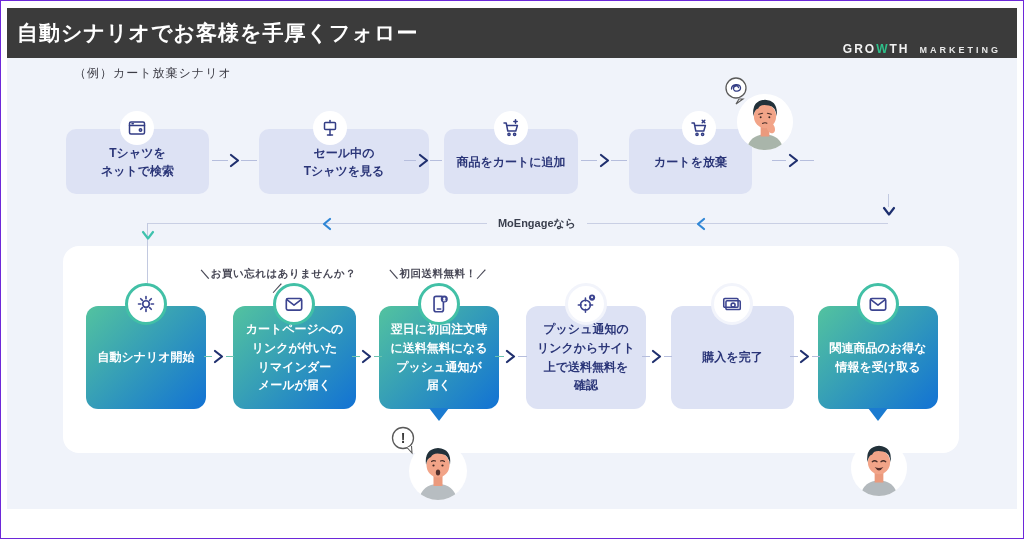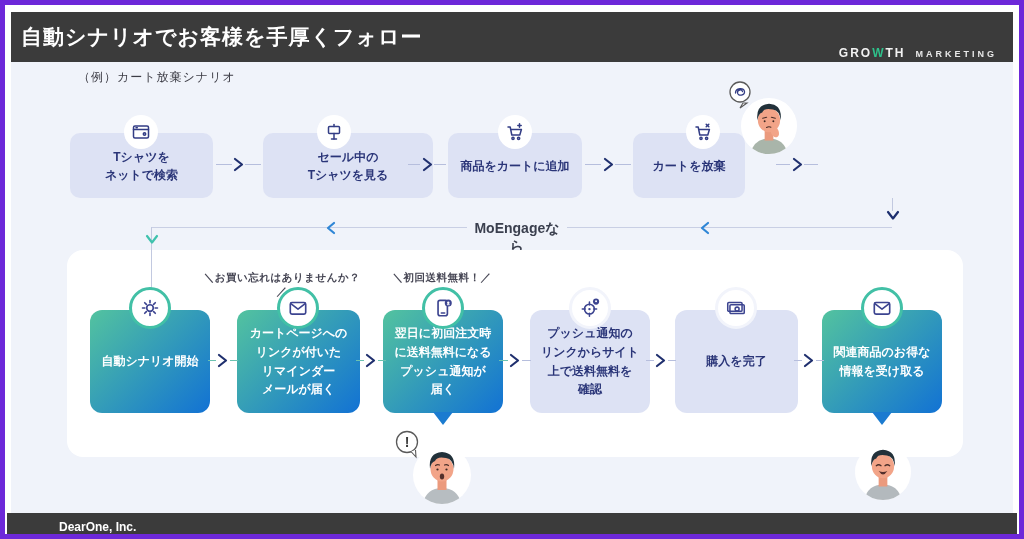--- a/index.html
+++ b/index.html
@@ -1,17 +1,17 @@
 <!DOCTYPE html>
 <html><head>
 <meta charset="utf-8">
 <style>
   * { margin:0; padding:0; box-sizing:border-box; }
   body { background:#ffffff; font-family:"Liberation Sans","DejaVu Sans",sans-serif; }
-  .slide { position:relative; width:1024px; height:539px; background:#ffffff; border:5px solid #6d28d9; overflow:hidden; }
+  .slide { position:relative; width:1024px; height:539px; background:#ffffff; border:1px solid #6d28d9; overflow:hidden; }
 
   
   .header { position:absolute; left:6px; right:6px; top:7px; height:50px; background:#3b3b3b;
             display:flex; align-items:center; justify-content:space-between; padding:0 16px 0 10px; }
   .header-title { color:#ffffff; font-size:21px; font-weight:bold; letter-spacing:1px; }
   .logo { display:flex; align-items:baseline; gap:2px; }
   .logo-main { color:#f2f2f2; font-size:12px; font-weight:bold; letter-spacing:2px;margin-top:31px; }
   .logo-w { color:#2ec08a; }
   .logo-sub { color:#e8e8e8; font-size:9px; font-weight:bold; letter-spacing:3px; margin-left:8px; }
 
@@ -45,22 +45,22 @@
   .bicon { position:absolute; top:282px; width:42px; height:42px; border-radius:50%; background:#ffffff;
            display:flex; align-items:center; justify-content:center; }
   .ring-teal { border:3px solid #42c0a6; }
   .ring-light { border:3px solid #f2f4fb; }
 
   .callout { position:absolute; top:266px; font-size:10.5px; font-weight:bold; color:#474755; text-align:center; letter-spacing:0.5px; }
 
   .arrow, .chev, .lineH, .lineV, .mo-label, .avatar, .bubble { position:absolute; }
   .lineH { height:1px; background:#c9cfe4; }
   .lineV { width:1px; background:#c2c9e0; }
-  .mo-label { top:215px; left:462px; width:100px; text-align:center; background:#f0f3fa;
-              font-size:14px; font-weight:bold; color:#3a3f4e; padding:0 4px; }
+  .mo-label { top:215px; left:486px; width:100px; text-align:center; background:#f0f3fa;
+              font-size:11px; font-weight:bold; color:#3a3f4e; padding:0 4px; }
 
   
   .footer { position:absolute; left:2px; right:2px; top:508px; height:28px; background:#3b3b3b;
             display:flex; align-items:center; }
   .footer-text { color:#ffffff; font-size:12px; font-weight:bold; margin-left:52px; }
 
   svg { display:block; }
 </style>
 </head>
 <body>
@@ -77,21 +77,21 @@
 
   <div class="content"></div>
 
   <div class="subtitle">（例）カート放棄シナリオ</div>
 
   <div class="tbox pre" style="left:65px;width:143px;">Tシャツを
 ネットで検索</div>
   <div class="tbox pre" style="left:258px;width:170px;">セール中の
 Tシャツを見る</div>
   <div class="tbox pre" style="left:443px;width:134px;">商品をカートに追加</div>
-  <div class="tbox pre" style="left:628px;width:112px;">カートを放棄</div>
+  <div class="tbox pre" style="left:628px;width:123px;">カートを放棄</div>
 
   <div class="ticon" style="left:119px;">
     <svg width="20" height="20" viewBox="0 0 20 20" fill="none" stroke="#333d85" stroke-width="1.5" stroke-linecap="round" stroke-linejoin="round">
       <rect x="2.5" y="4" width="15" height="12" rx="1.5"></rect>
         <line x1="2.5" y1="7.5" x2="17.5" y2="7.5"></line>
       <line x1="5" y1="5.8" x2="6.3" y2="5.8"></line>
         <circle cx="13.5" cy="12" r="1.2"></circle>
     </svg>
   </div>
   <div class="ticon" style="left:312px;">
@@ -356,17 +356,14 @@
         <rect x="25.5" y="32" width="9" height="13" fill="#eb9a7d"></rect>
         <ellipse cx="30" cy="24" rx="11.5" ry="12.5" fill="#f2a488"></ellipse>
         <path d="M18 24 Q16 8 30 7 Q44 8 42 24 Q41 14 34 13 Q25 11 23 16 Q19 17 18 24 Z" fill="#22313a"></path>
         <path d="M23 23.5 q2.5 -2 5 0" stroke="#4a2f2a" stroke-width="1.3" fill="none" stroke-linecap="round"></path>
         <path d="M32 23.5 q2.5 -2 5 0" stroke="#4a2f2a" stroke-width="1.3" fill="none" stroke-linecap="round"></path>
         <path d="M25.5 29 Q30 36 34.5 29 Q30 31 25.5 29 Z" fill="#54302c"></path>
       </g>
     </svg>
   </div>
 
-  <div class="footer">
-    <div class="footer-text">DearOne, Inc.</div>
-  </div>
 
 </div>
 
 </body></html>

